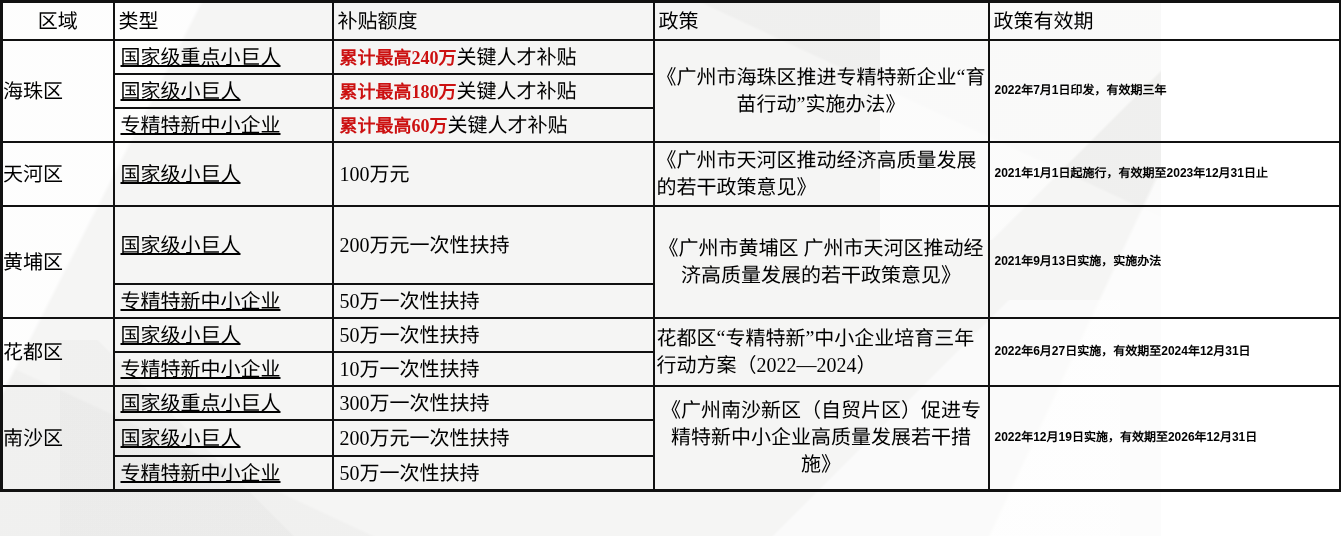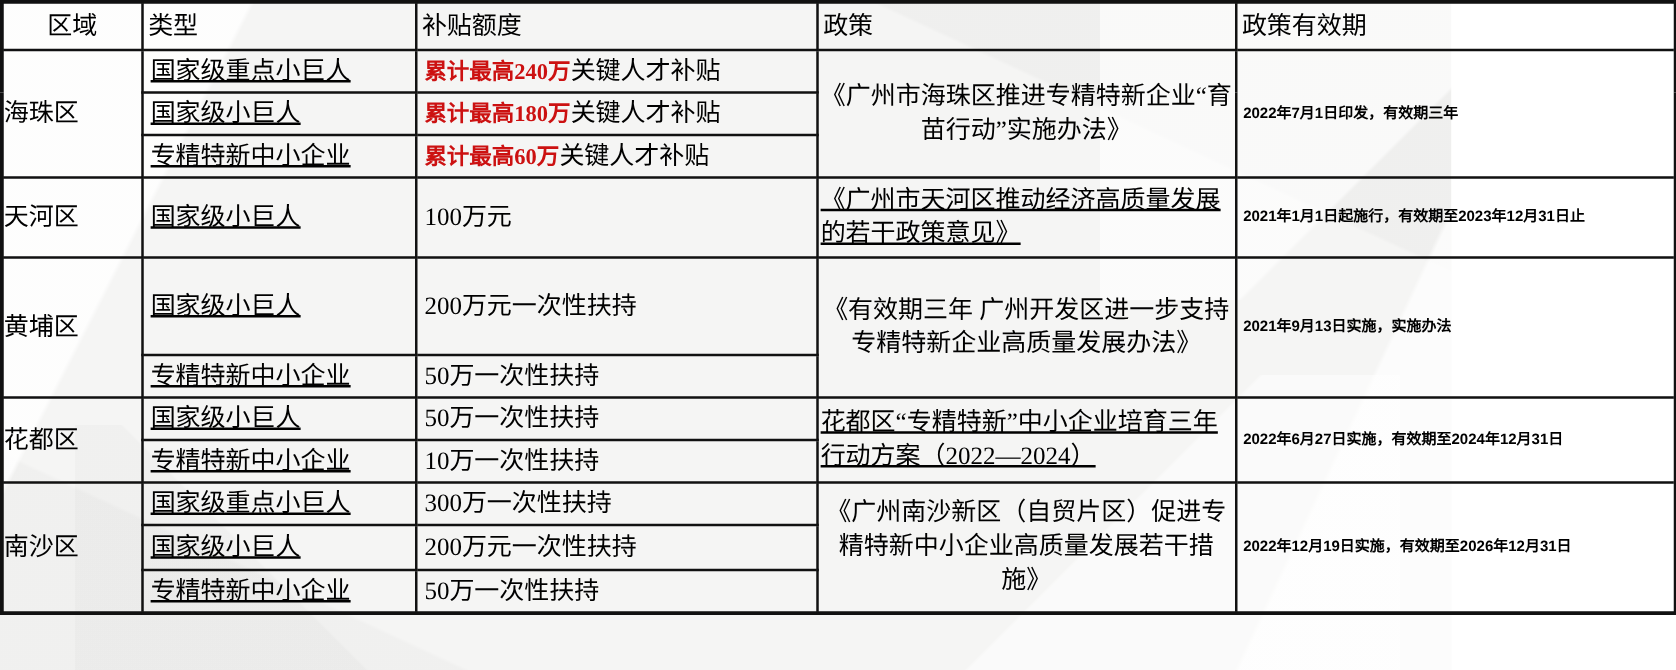--- a/index.html
+++ b/index.html
@@ -70,21 +70,21 @@
     padding-left:6px;
     white-space:nowrap;
   }
   td.c-policy{
     vertical-align:middle;
     padding:0 2px;
     line-height:27px;
     margin-top:35px;
   }
   td.c-policy.align-center{text-align:center;}
-  td.c-policy.align-left{text-align:left;text-decoration:underline;}
+  td.c-policy.align-left{text-align:left;}
   td.c-validity{
     vertical-align:middle;
     font-family:"Liberation Sans","DejaVu Sans",sans-serif;
     font-size:12px;
     font-weight:700;
     line-height:1.45;
     padding:0 6px 0 5px;
     text-align:left;
   }
   .subsidy-red{
@@ -137,21 +137,21 @@
           <td class="c-region" rowspan="1">天河区</td>
           <td class="c-type">国家级小巨人</td>
           <td class="c-subsidy"><span>100万元</span></td>
           <td class="c-policy align-left" rowspan="1">《广州市天河区推动经济高质量发展的若干政策意见》</td>
           <td class="c-validity" rowspan="1">2021年1月1日起施行，有效期至2023年12月31日止</td>
         </tr>
         <tr style="height: 78px;">
           <td class="c-region" rowspan="2">黄埔区</td>
           <td class="c-type">国家级小巨人</td>
           <td class="c-subsidy"><span>200万元一次性扶持</span></td>
-          <td class="c-policy align-center" rowspan="2">《有效期三年 广州开发区进一步支持专精特新企业高质量发展办法》</td>
+          <td class="c-policy align-center" rowspan="2">《广州市黄埔区 广州市天河区推动经济高质量发展的若干政策意见》</td>
           <td class="c-validity" rowspan="2">2021年9月13日实施，实施办法</td>
         </tr>
         <tr style="height: 34px;">
           <td class="c-type">专精特新中小企业</td>
           <td class="c-subsidy"><span>50万一次性扶持</span></td>
         </tr>
         <tr style="height: 34px;">
           <td class="c-region" rowspan="2">花都区</td>
           <td class="c-type">国家级小巨人</td>
           <td class="c-subsidy"><span>50万一次性扶持</span></td>

